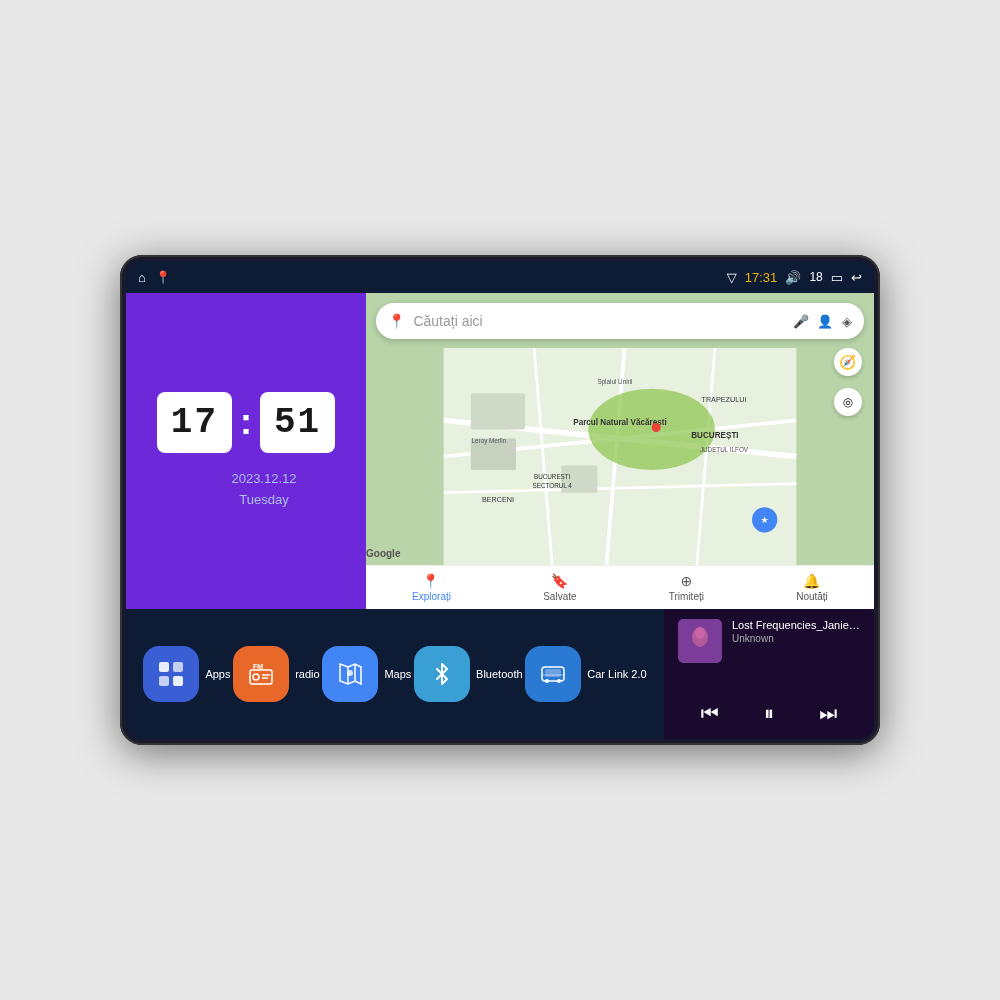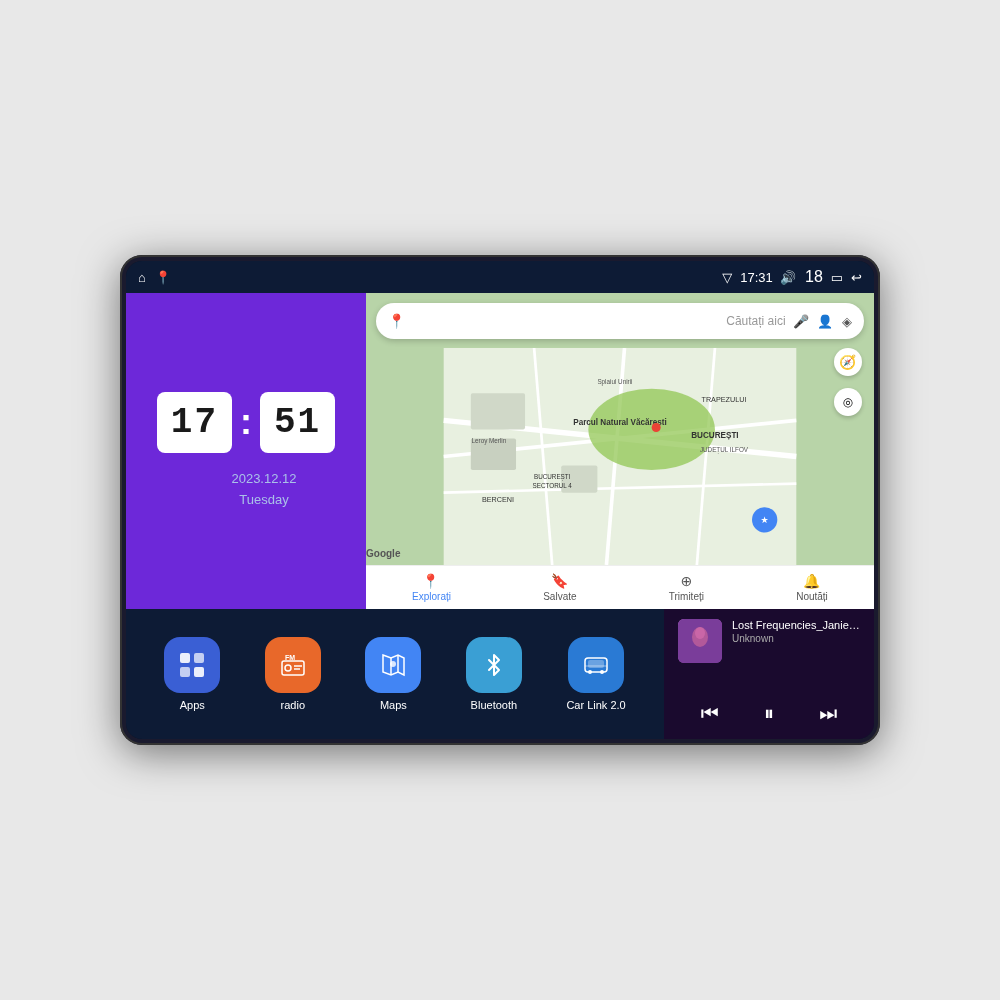--- a/index.html
+++ b/index.html
@@ -55,21 +55,21 @@
       align-items: center;
       gap: 8px;
     }
 
     .status-icon {
       color: #fff;
       font-size: 13px;
     }
 
     .status-time {
-      color: #ffffff;
+      color: #eab308;
       font-size: 13px;
       font-weight: 500;
     }
 
     
     .main-content {
       flex: 1;
       display: flex;
       flex-direction: column;
       overflow: hidden;
@@ -153,22 +153,21 @@
     }
 
     .map-search-pin {
       color: #4285f4;
       font-size: 14px;
     }
 
     .map-search-text {
       flex: 1;
       color: #999;
-      font-size: 12px;
-      text-align: right;
+      font-size: 14px;
     }
 
     .map-search-icons {
       display: flex;
       gap: 8px;
       color: #555;
       font-size: 13px;
     }
 
     .map-bottom-bar {
@@ -213,21 +212,21 @@
     .apps-section {
       flex: 1;
       display: flex;
       align-items: center;
       justify-content: space-around;
       padding: 0 16px;
     }
 
     .app-icon-item {
       display: flex;
-      flex-direction: column;
+      flex-direction: row;
       align-items: center;
       gap: 6px;
       cursor: pointer;
       justify-content: space-between;
     }
 
     .app-icon-circle {
       width: 56px;
       height: 56px;
       border-radius: 16px;
@@ -370,21 +369,21 @@
 
     <div class="status-bar">
       <div class="status-left">
         <span class="status-icon">⌂</span>
         <span class="status-icon">📍</span>
       </div>
       <div class="status-right">
         <span class="status-icon">▽</span>
         <span class="status-time">17:31</span>
         <span class="status-icon">🔊</span>
-        <span class="status-icon" style="font-size:16px;">18</span>
+        <span class="status-icon" style="font-size:12px;">18</span>
         <span class="status-icon">▭</span>
         <span class="status-icon">↩</span>
       </div>
     </div>
 
     <div class="main-content">
 
       <div class="top-section">
 
         <div class="clock-widget">

